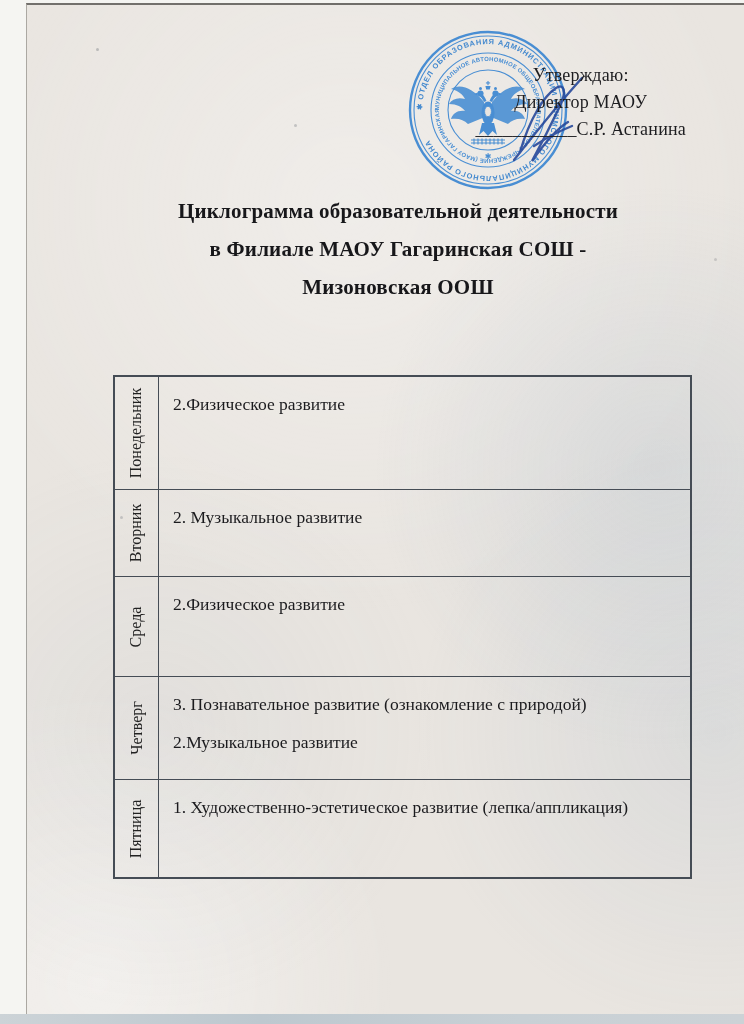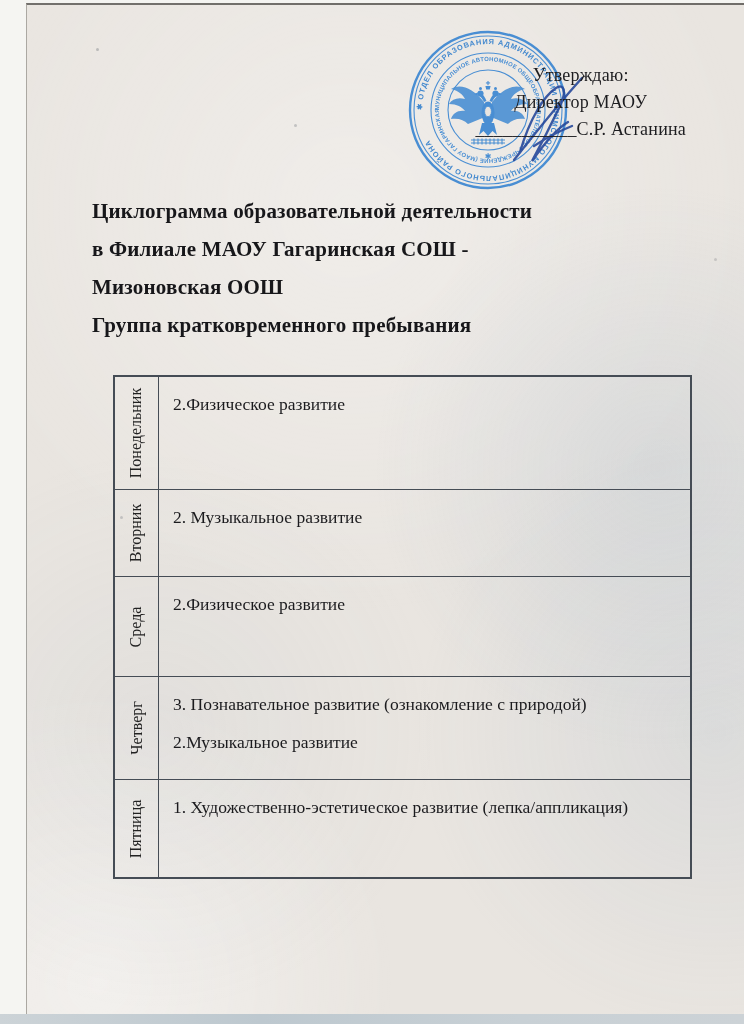--- a/index.html
+++ b/index.html
@@ -37,21 +37,21 @@
     font-size:18px; line-height:27px; color:#1d1d20; letter-spacing:.2px;
   }
 
   
   #stamp { position:absolute; left:403px; top:25px; width:170px; height:170px; opacity:.92; }
   
   #signature { position:absolute; left:470px; top:60px; width:220px; height:130px; }
 
   
   #title {
-    position:absolute; left:92px; top:192px; width:612px; text-align:left;
+    position:absolute; left:92px; top:192px; width:612px; text-align:center;
     font-weight:bold; font-size:21px; line-height:38px; color:#17171a; letter-spacing:.2px;
   }
   #title div { margin-bottom:0; }
 
   
   #schedule {
     position:absolute; left:113px; top:375px; width:579px;
     border:2px solid #454c55; color:#1b1b1e;
   }
   .row { display:flex; border-top:1.5px solid #454c55; }
@@ -149,21 +149,20 @@
   <div id="approval">
     <div>Утверждаю:</div>
     <div>Директор МАОУ</div>
     <div>___________С.Р. Астанина</div>
   </div>
 
   <div id="title">
     <div>Циклограмма образовательной деятельности</div>
     <div>в Филиале МАОУ Гагаринская СОШ -</div>
     <div>Мизоновская ООШ</div>
-    <div>Группа кратковременного пребывания</div>
   </div>
 
   <div id="schedule">
 
     <div class="row" style="height:112px">
       <div class="day-cell">
         <span>Понедельник</span>
       </div>
       <div class="content-cell">
         <div class="activity">2.Физическое развитие</div>

